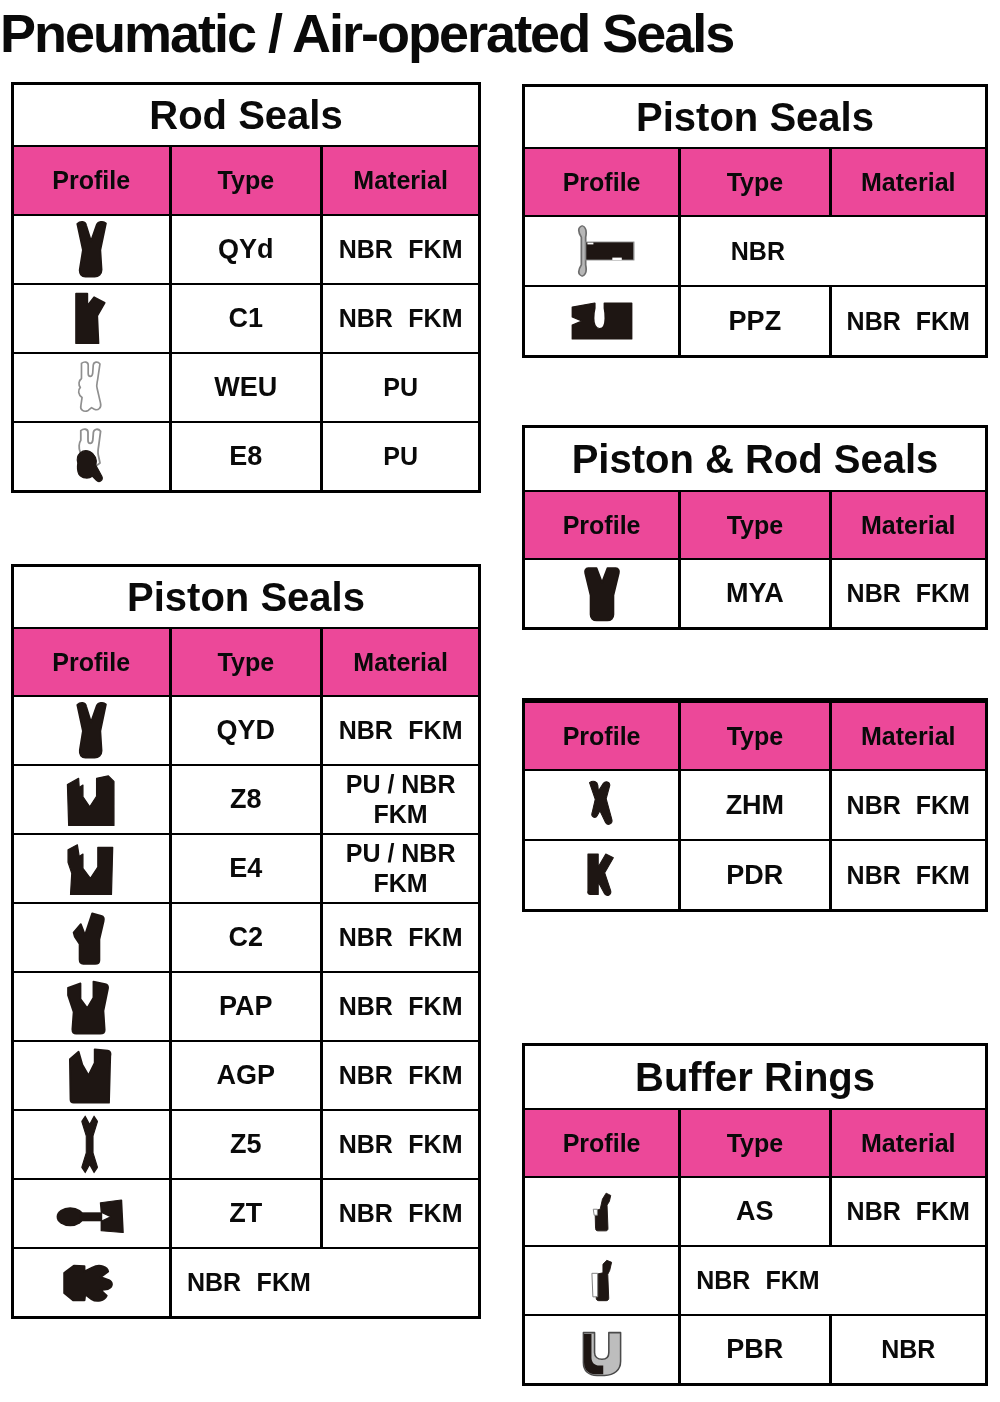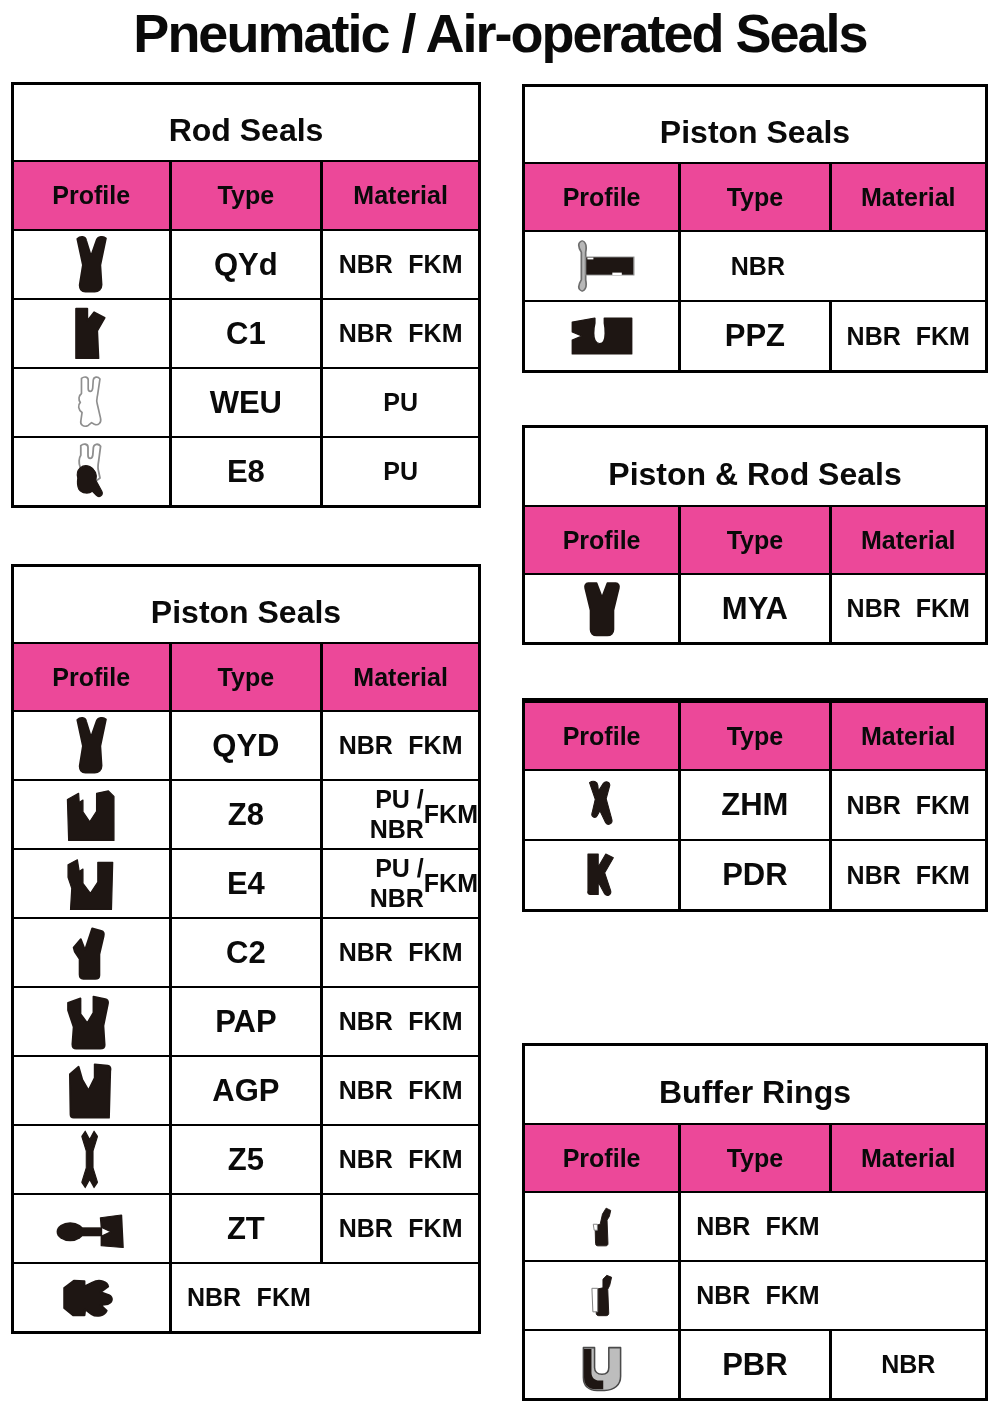--- a/index.html
+++ b/index.html
@@ -3,43 +3,43 @@
 <meta charset="utf-8">
 <style>
   html,body{margin:0;padding:0;background:#ffffff;}
   body{
     position:relative;width:1000px;height:1402px;
     font-family:"Liberation Sans","DejaVu Sans",sans-serif;
     font-weight:bold;color:#0a0a0a;overflow:hidden;
   }
   .page-title{
     position:absolute;top:2px;left:0;width:100%;
-    text-align:center;font-size:54px;letter-spacing:-2px;white-space:nowrap;
+    text-align:left;font-size:54px;letter-spacing:-2px;white-space:nowrap;
   }
   .tbl{
     position:absolute;box-sizing:border-box;
     border:3px solid #000;background:#fff;
   }
   .tbl-title{
     display:flex;align-items:center;justify-content:center;
-    font-size:32px;height:var(--th,60px);margin-top:15px;
+    font-size:40px;height:var(--th,60px);
   }
   .thead,.trow{display:flex;border-top:2px solid #000;}
   .thead{height:var(--hh,66px);}
   .trow{height:var(--rh,67px);}
   .cell{
     box-sizing:border-box;display:flex;align-items:center;justify-content:center;
     overflow:hidden;
   }
   .c-profile{width:33.3%;}
-  .c-type{width:32.7%;border-left:3px solid #000;font-size:31px;}
-  .c-material{width:34%;border-left:3px solid #000;font-size:25px;text-align:right;}
+  .c-type{width:32.7%;border-left:3px solid #000;font-size:27px;}
+  .c-material{width:34%;border-left:3px solid #000;font-size:25px;}
   .thead .cell{background:#ec4899;font-size:25px;}
   .mat-spread{width:100%;display:flex;justify-content:space-evenly;align-items:center;}
-  .mat-stack{display:flex;flex-direction:row;align-items:center;line-height:1.18;}
+  .mat-stack{display:flex;flex-direction:column;align-items:center;line-height:1.18;}
   .picon{display:block;}
 </style>
 </head>
 <body>
 
 <svg width="0" height="0" style="position:absolute" aria-hidden="true">
   <defs>
     <g id="sym-qyd">
         <path fill="#1e1613" stroke="#1e1613" stroke-width="3" stroke-linejoin="round" d="M28 8 C33 3 41 4 42 10 L50 36 L59 10 C61 4 70 3 74 7 L65 50 L67 82 C67 89 62 93 56 93 L41 93 C35 93 31 88 32 81 L37 50 Z"></path>
       </g>
@@ -405,20 +405,21 @@
     <div class="cell c-profile">Profile</div>
     <div class="cell c-type">Type</div>
     <div class="cell c-material">Material</div>
   </div>
   <div class="trow">
     <div class="cell c-profile">
         <svg class="picon" width="46" height="62" viewBox="0 0 100 100">
           <use href="#sym-as"></use>
         </svg>
       </div>
+    <div class="cell c-type">AS</div>
     <div class="cell c-material">
         <span class="mat-spread">
           <span>NBR</span>
           <span>FKM</span>
         </span>
       </div>
   </div>
   <div class="trow">
     <div class="cell c-profile">
         <svg class="picon" width="48" height="62" viewBox="0 0 100 100">

